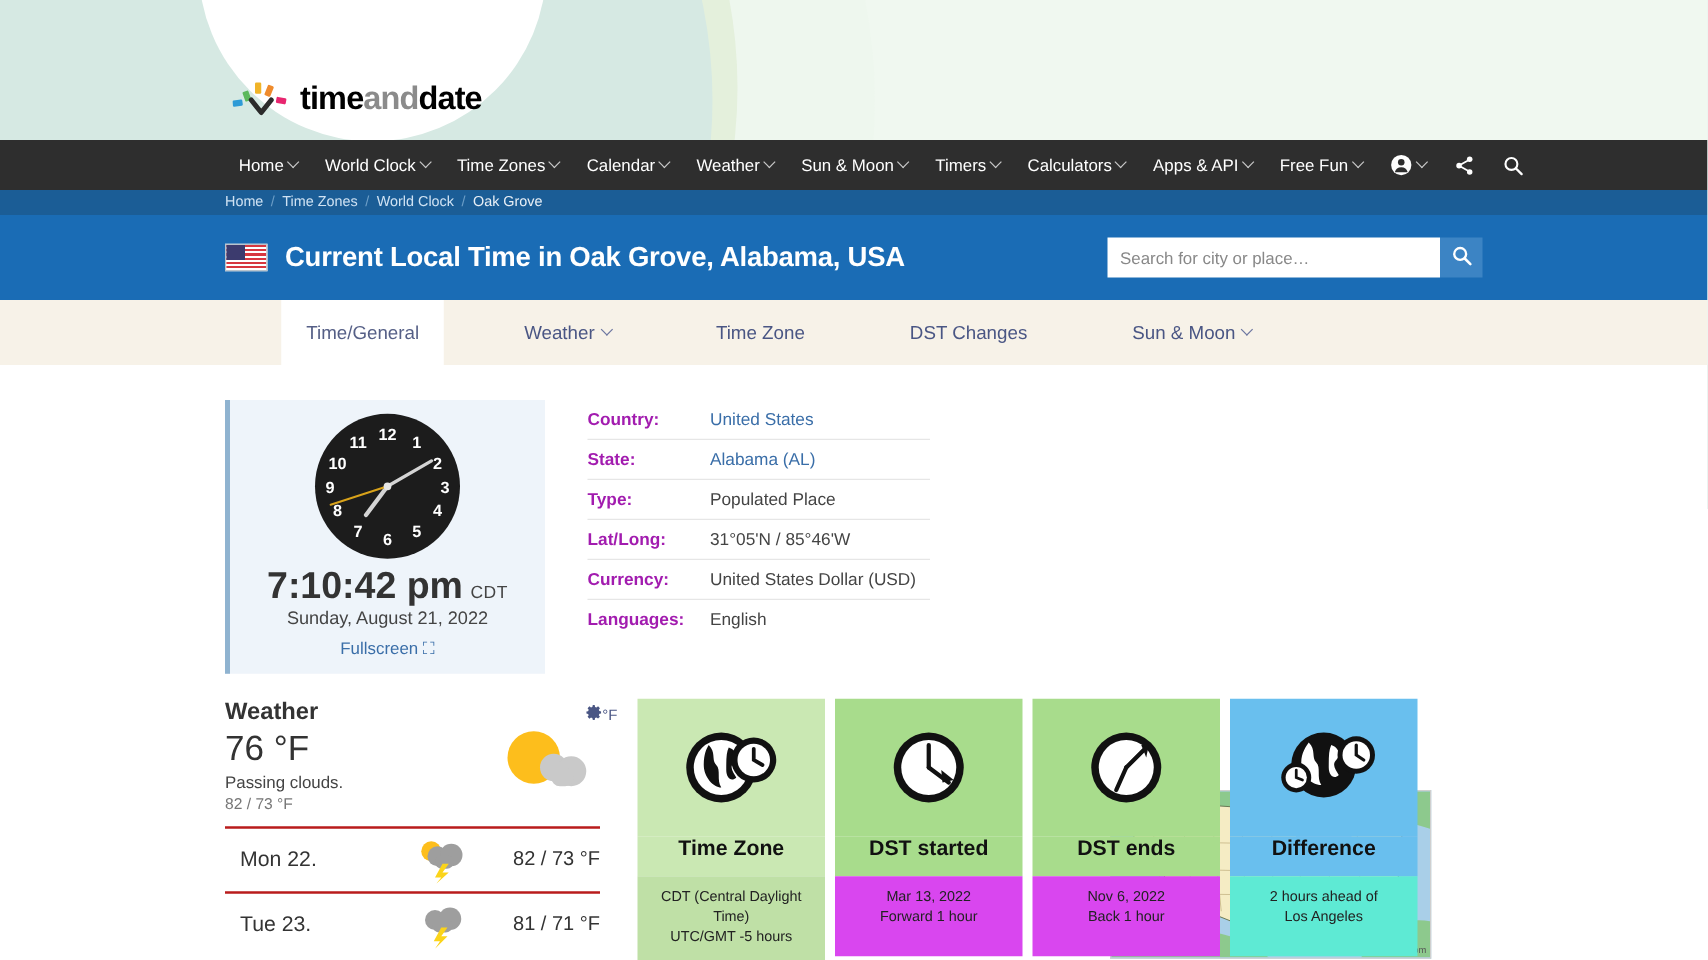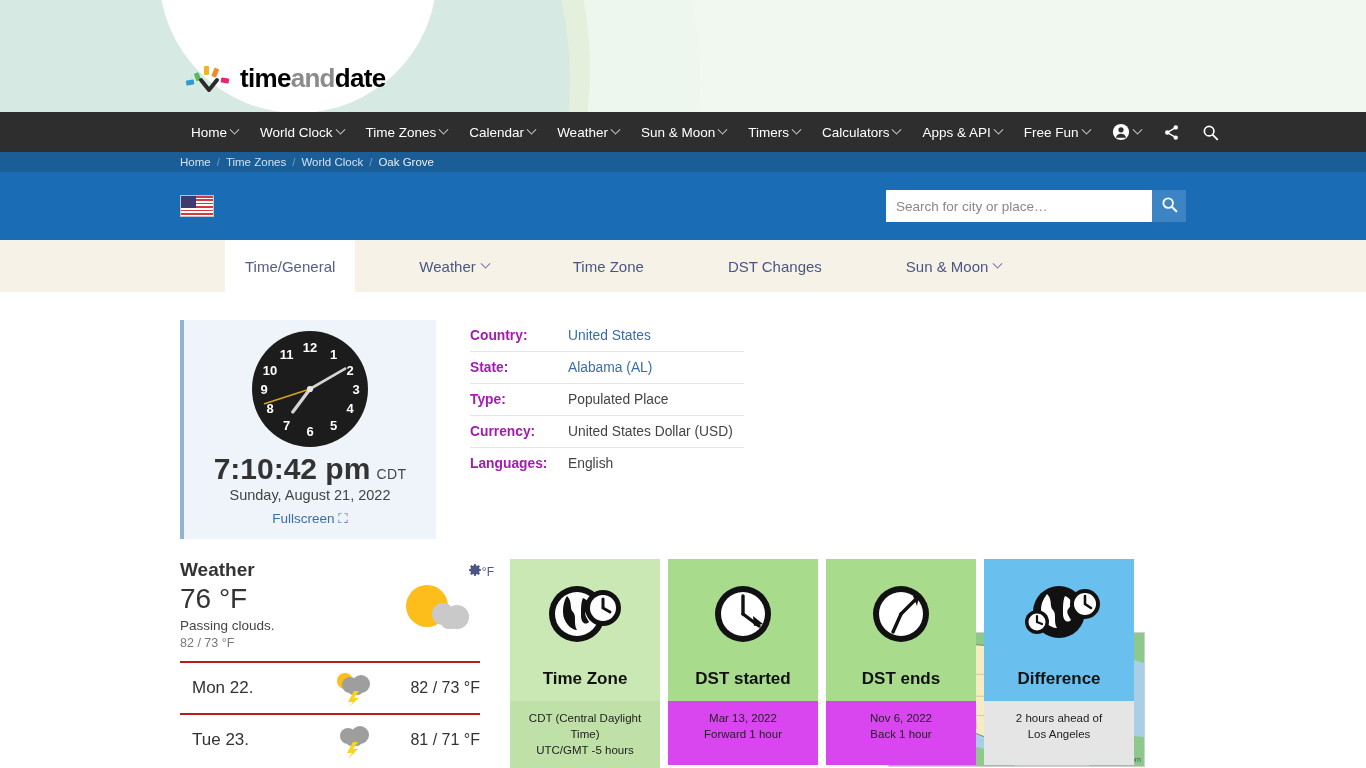--- a/index.html
+++ b/index.html
@@ -142,21 +142,21 @@
   .cards { display:flex; gap:8px; margin-left:30px; }
   .card { width:150px; text-align:center; position:relative; }
   .card .c-top { height:110px; display:flex; align-items:center; justify-content:center; }
   .card .c-label { font-size:17px; font-weight:bold; color:#111; padding-bottom:12px; }
   .card .c-body { padding:10px 6px 22px 6px; font-size:11.5px; color:#222; line-height:1.38; }
   .c-green-light .c-top, .c-green-light .c-label { background:#cae8b3; }
   .c-green-light .c-body { background:#bfe0a6; }
   .c-green .c-top, .c-green .c-label { background:#a8dc8c; }
   .c-green .c-body { background:#d946ef; }
   .c-blue .c-top, .c-blue .c-label { background:#69bfee; }
-  .c-blue .c-body { background:#e5e5e5; }
+  .c-blue .c-body { background:#5eead4; }
 </style>
 </head>
 <body>
 
 <div class="banner">
   <div class="arc-pale"></div>
   <div class="arc-green"></div>
   <div class="arc-teal"></div>
   <div class="white-circle"></div>
 
@@ -257,20 +257,21 @@
   <span class="crumb-sep">/</span>
   <span class="crumb last">Oak Grove</span>
 </div>
 
 <div class="titlebar">
   <div class="title-left">
     <span class="flag">
       <span class="stripes"></span>
         <span class="canton"></span>
     </span>
+    <h1 class="page-title">Current Local Time in Oak Grove, Alabama, USA</h1>
   </div>
   <div class="searchbox">
     <input type="text" placeholder="Search for city or place…" style="">
     <button class="search-btn">
       <span>
         <svg width="17" height="17" viewBox="0 0 20 20">
             <circle cx="8.4" cy="8.4" r="5.6" stroke="#fff" stroke-width="2.2" fill="none"></circle>
             <path d="M12.7 12.7 18 18" stroke="#fff" stroke-width="2.4" stroke-linecap="round"></path>
           </svg>
       </span>
@@ -346,20 +347,24 @@
           <td class="k">Country:</td>
           <td class="v"><a>United States</a></td>
         </tr>
         <tr>
           <td class="k">State:</td>
           <td class="v"><a>Alabama (AL)</a></td>
         </tr>
         <tr>
           <td class="k">Type:</td>
           <td class="v">Populated Place</td>
+        </tr>
+        <tr>
+          <td class="k">Lat/Long:</td>
+          <td class="v">31°05'N / 85°46'W</td>
         </tr>
         <tr>
           <td class="k">Currency:</td>
           <td class="v">United States Dollar (USD)</td>
         </tr>
         <tr>
           <td class="k">Languages:</td>
           <td class="v">English</td>
         </tr>
       </tbody>

